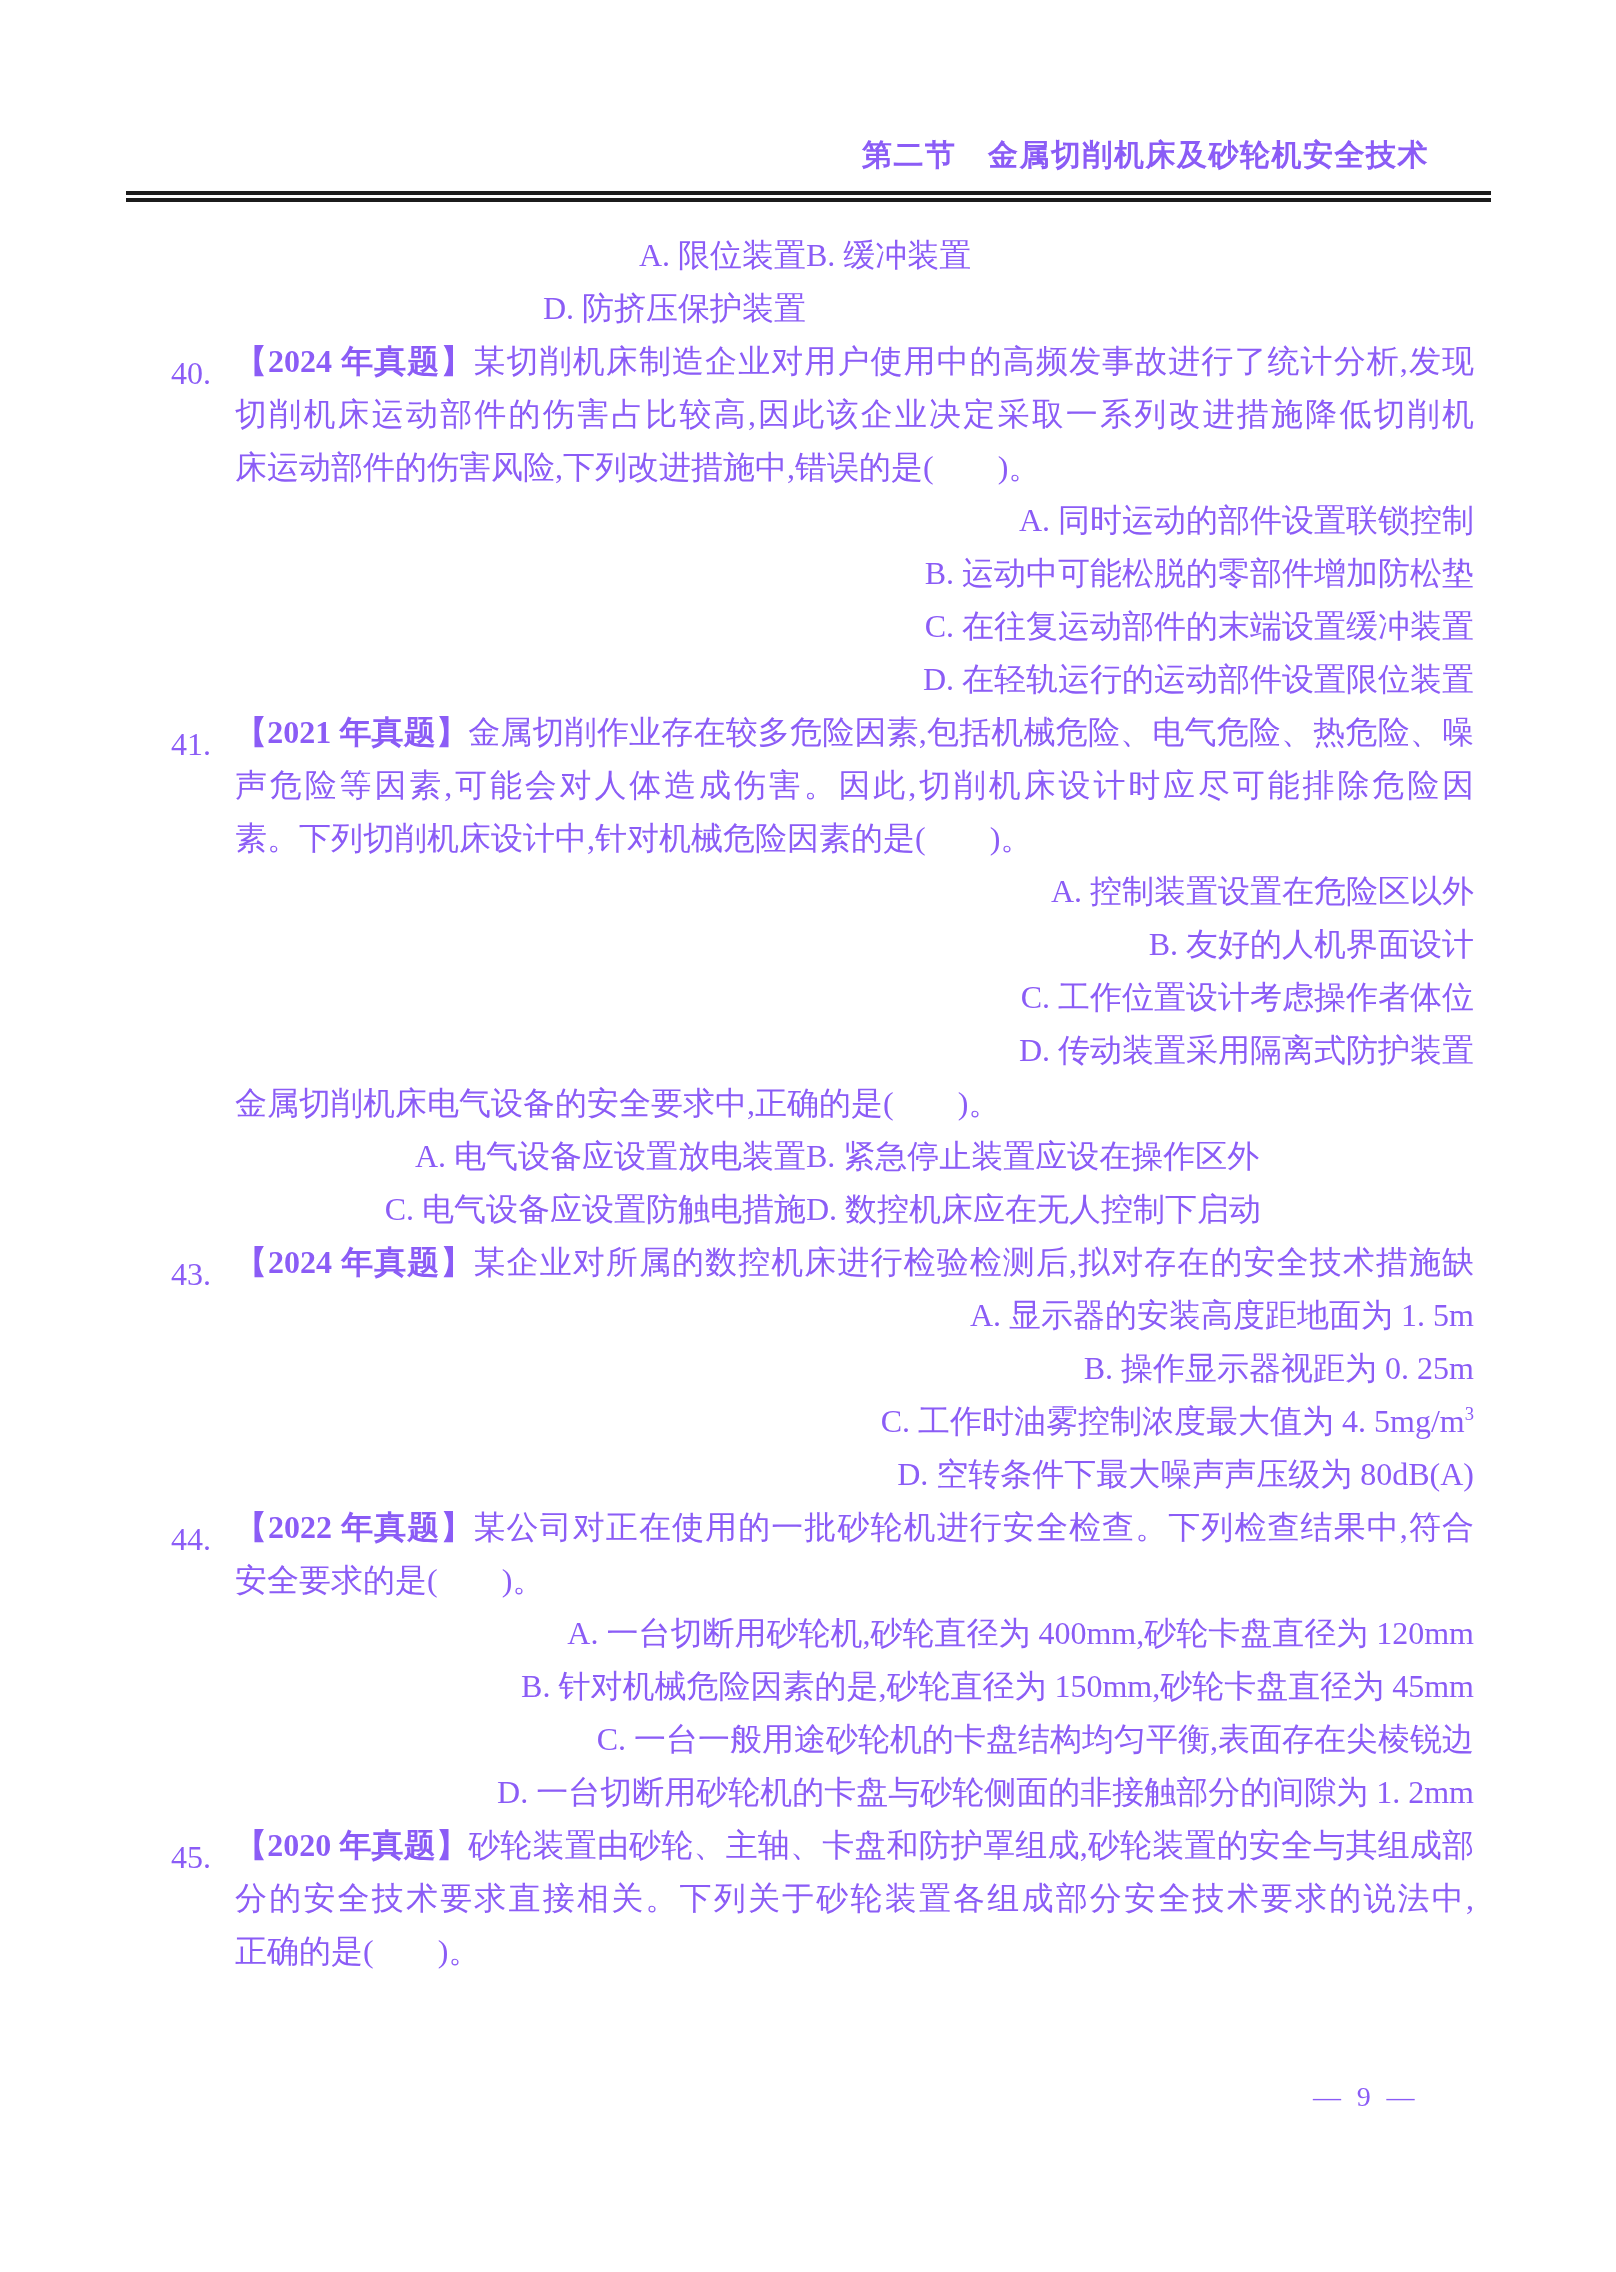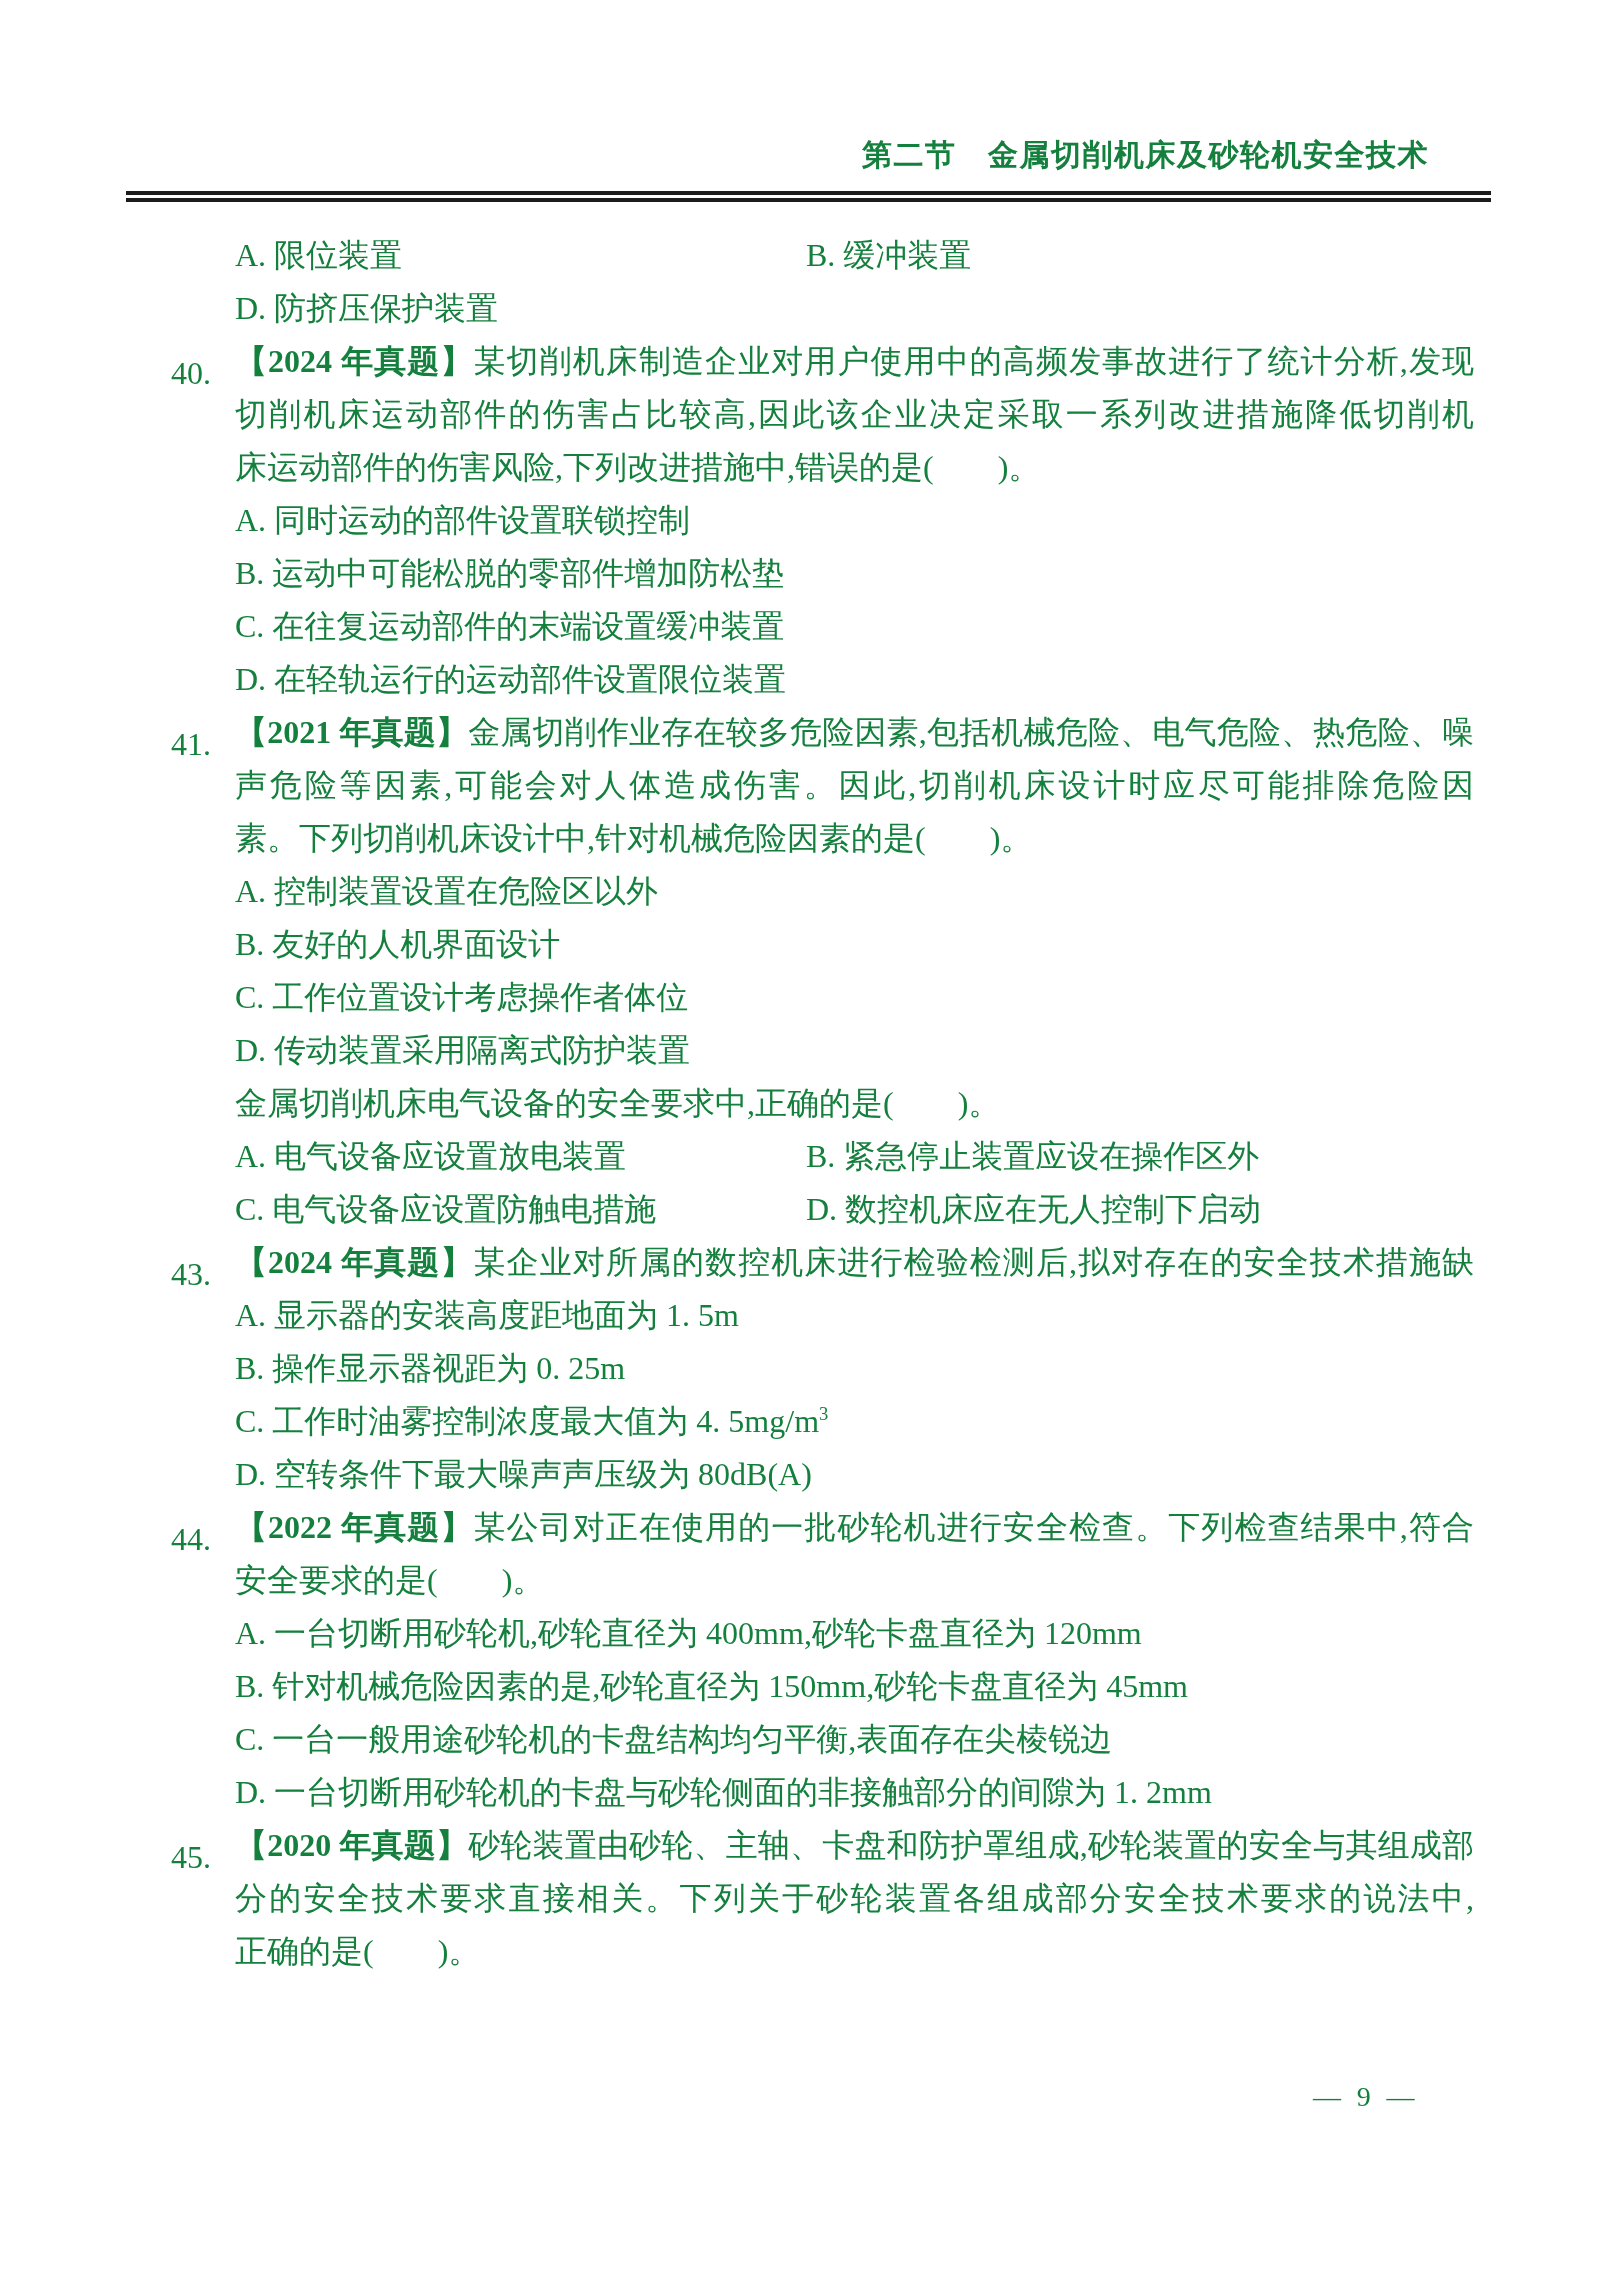--- a/index.html
+++ b/index.html
@@ -1,21 +1,21 @@
 <!DOCTYPE html>
 <html lang="zh" style="font-size:12px"><head>
 <meta charset="utf-8">
 <style>
   html,body{margin:0;padding:0;background:#888;}
   .page{
     position:relative;
     width:1617px;height:2273px;
     background:#ffffff;
     font-family:"Liberation Serif","DejaVu Serif",serif;
-    color:#15803d;
+    color:#8b5cf6;
     overflow:hidden;
   }
   .header-title{
     position:absolute;
     top:135px;right:188px;
     font-size:30px;
     font-weight:600;
     letter-spacing:1.5px;
     white-space:pre;
   }
@@ -36,21 +36,21 @@
   .stem-line.fill{
     text-align:justify;
     text-align-last:justify;
   }
   .qnum{
     position:absolute;
     left:-64px;top:12px;
     white-space:nowrap;
   }
   .qtag{font-weight:bold;}
-  .opt{white-space:nowrap;}
+  .opt{white-space:nowrap;text-align:right;}
   .opt-row{display:flex;}
   .opt-row .opt:first-child{width:571px;flex:0 0 571px;}
   sup{font-size:0.58em;vertical-align:super;line-height:0;}
   .page-number{
     position:absolute;
     top:2081px;right:198px;
     font-size:28px;
     letter-spacing:4.4px;
     white-space:pre;
   }

